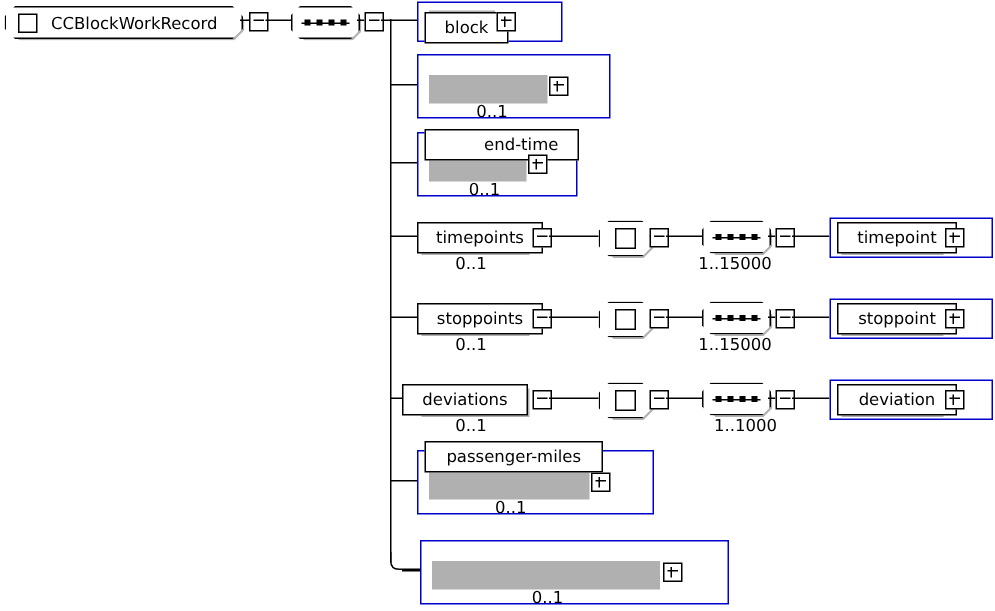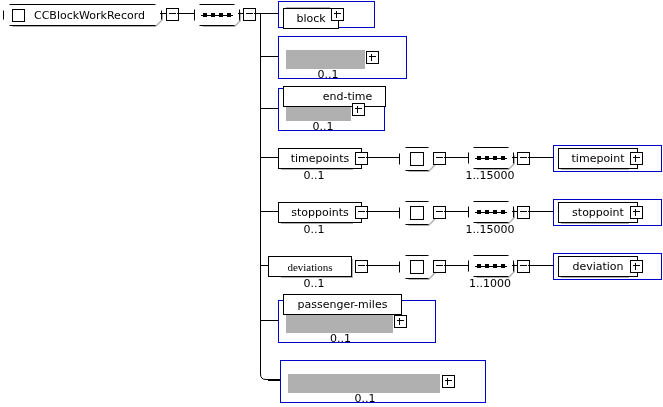--- a/index.html
+++ b/index.html
@@ -251,21 +251,21 @@
   <div class="lbl-box" style="left:558px;top:202px;width:68px;height:19px;">
     <span>stoppoint</span>
   </div>
   <div class="toggle" style="left:630px;top:206px;">
     <span class="bar-h"></span>
     <span class="bar-v"></span>
   </div>
 
   <div class="hline" style="left:260px;top:265px;width:18px;"></div>
   <div class="lbl-shadow" style="left:281px;top:259px;width:72px;height:19px;"></div>
-  <div class="lbl-box" style="left:268px;top:256px;width:72px;height:19px;font-family:Liberation Serif, serif;">
+  <div class="lbl-box" style="left:268px;top:256px;width:72px;height:19px;">
     <span>deviations</span>
   </div>
   <div class="card" style="left:278px;top:277px;width:72px;">0..1</div>
   <div class="toggle" style="left:355px;top:260px;">
     <span class="bar-h"></span>
   </div>
   <div class="hline" style="left:366px;top:265px;width:33px;"></div>
 
   <div class="grp-shadow" style="left:402px;top:258px;width:34px;height:22px;"></div>
   <div class="grp-ico" style="left:399px;top:255px;width:34px;height:22px;">
@@ -279,21 +279,21 @@
   <div class="seq-shadow" style="left:471px;top:258px;width:44px;height:20px;"></div>
   <div class="seq-ico" style="left:468px;top:255px;width:44px;height:20px;">
     <div class="seq-inner">
       <div class="seq-bar"></div>
       <span class="seq-dot"></span>
       <span class="seq-dot"></span>
       <span class="seq-dot"></span>
       <span class="seq-dot"></span>
     </div>
   </div>
-  <div class="card" style="left:462px;top:277px;width:56px;">1..1000</div>
+  <div class="card" style="left:462px;top:277px;width:56px;text-align:right;">1..1000</div>
   <div class="hline" style="left:512px;top:265px;width:5px;"></div>
   <div class="toggle" style="left:517px;top:260px;">
     <span class="bar-h"></span>
   </div>
   <div class="hline" style="left:528px;top:265px;width:25px;"></div>
 
   <div class="blue-box" style="left:553px;top:253px;width:107px;height:25px;"></div>
   <div class="lbl-shadow" style="left:561px;top:259px;width:68px;height:19px;"></div>
   <div class="lbl-box" style="left:558px;top:256px;width:68px;height:19px;">
     <span>deviation</span>

